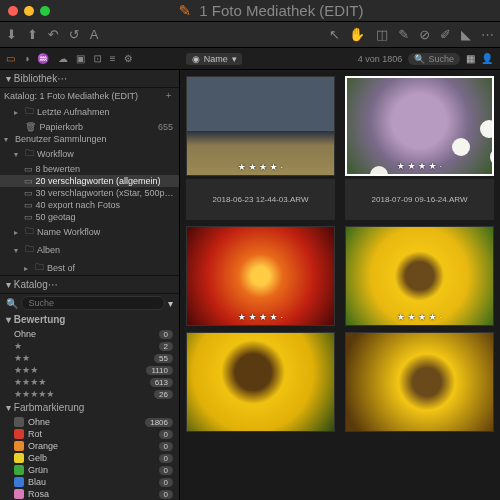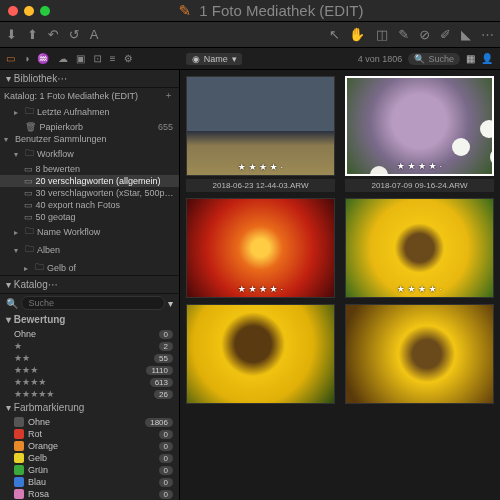--- a/index.html
+++ b/index.html
@@ -47,21 +47,21 @@
 .color-row { display: flex; align-items: center; padding: 1px 6px 1px 14px; font-size: 9px; gap: 4px; }
 .swatch { width: 10px; height: 10px; border-radius: 2px; }
 .color-row .pill { margin-left: auto; background: #444; border-radius: 7px; padding: 0 5px; font-size: 8px; color: #ccc; }
 
 .content { flex: 1; background: #1a1a1a; overflow-y: auto; padding: 6px; }
 .grid { display: grid; grid-template-columns: 1fr 1fr; gap: 10px; }
 .cell { display: flex; flex-direction: column; }
 .thumb { width: 100%; height: 100px; border: 1px solid #333; position: relative; overflow: hidden; }
 .thumb.selected { border: 2px solid #fff; }
 .stars-ov { position: absolute; bottom: 3px; left: 0; right: 0; text-align: center; font-size: 9px; color: #fff; text-shadow: 0 0 2px #000; }
-.fname-bar { background: #2a2a2a; padding: 2px 4px; font-size: 8px; text-align: center; color: #bbb; margin-top: 3px; }
+.fname-bar { background: #2a2a2a; padding: 16px 4px; font-size: 8px; text-align: center; color: #bbb; margin-top: 3px; }
 .gap { height: 6px; }
 
 .sky { background: linear-gradient(#4a5868 55%, #2a3040 55%, #8a7a4e 70%, #9c8a55 100%); }
 .lilac { background: radial-gradient(circle at 50% 45%, #b89bc0 30%, #7a6a8a 55%, #3a5a2a 100%); position: relative; }
 .lilac::after { content:""; position:absolute; width:18px; height:18px; background:#f5f5f0; border-radius:50%; right:22px; bottom:18px; box-shadow: 28px -18px 0 #f5f5f0, 38px 10px 0 #f5f5f0, -82px 28px 0 #f0f0e8; }
 .redflower { background: radial-gradient(circle at 50% 50%, #ffcc44 10%, #e86a1a 25%, #c02010 60%, #4a0808 100%); }
 .sunflower { background: radial-gradient(circle at 50% 50%, #6a4a1a 16%, #f2c514 28%, #e8b810 55%, #3a6a1a 100%); }
 .sunflower2 { background: radial-gradient(circle at 45% 40%, #5a3a10 18%, #f0c210 32%, #e0b008 60%, #2a4a10 100%); }
 .sunflower3 { background: radial-gradient(circle at 55% 50%, #6a4a1a 15%, #f2c514 30%, #5a3a0a 90%); }
 </style>
@@ -183,21 +183,21 @@
           <span>Name Workflow</span>
         </div>
       <div class="tree-row ind1">
           <span class="tri">▾</span>
           <span class="ico">🗀</span>
           <span>Alben</span>
         </div>
       <div class="tree-row ind2">
           <span class="tri">▸</span>
           <span class="ico">🗀</span>
-          <span>Gelb of</span>
+          <span>Best of</span>
         </div>
 
     </div>
 
     <div class="filter-sec">
       <div class="panel-head">
         <span><span class="chev">▾</span> <span>Katalog</span></span>
         <span>⋯</span>
       </div>
       <div class="filter-search">

